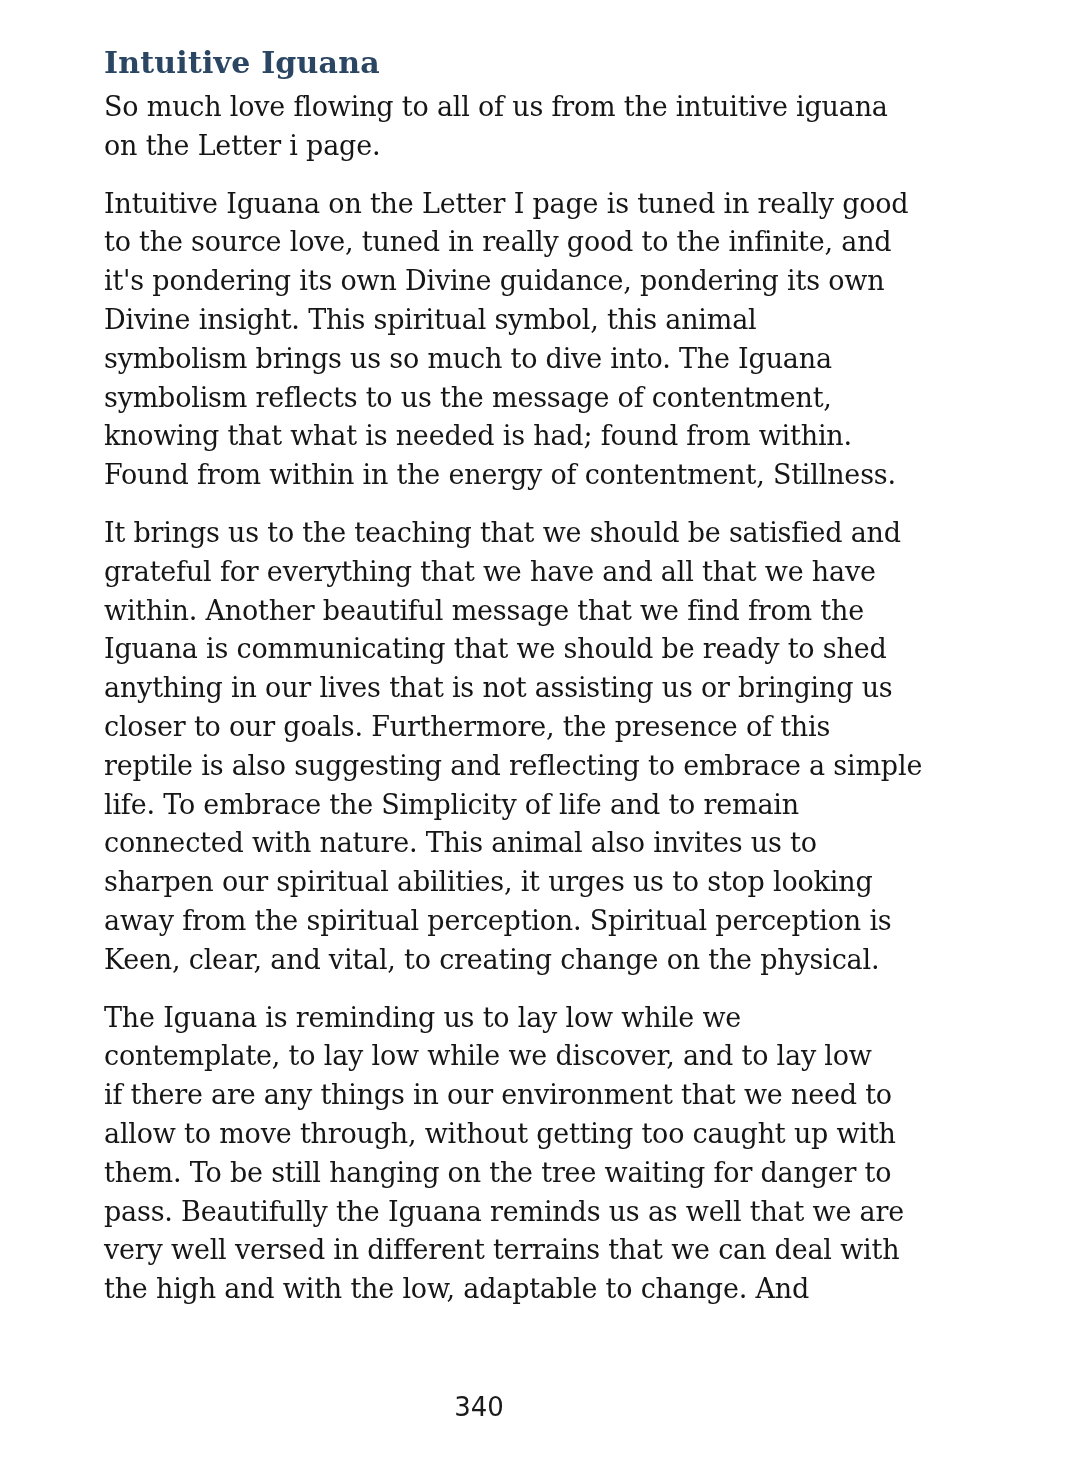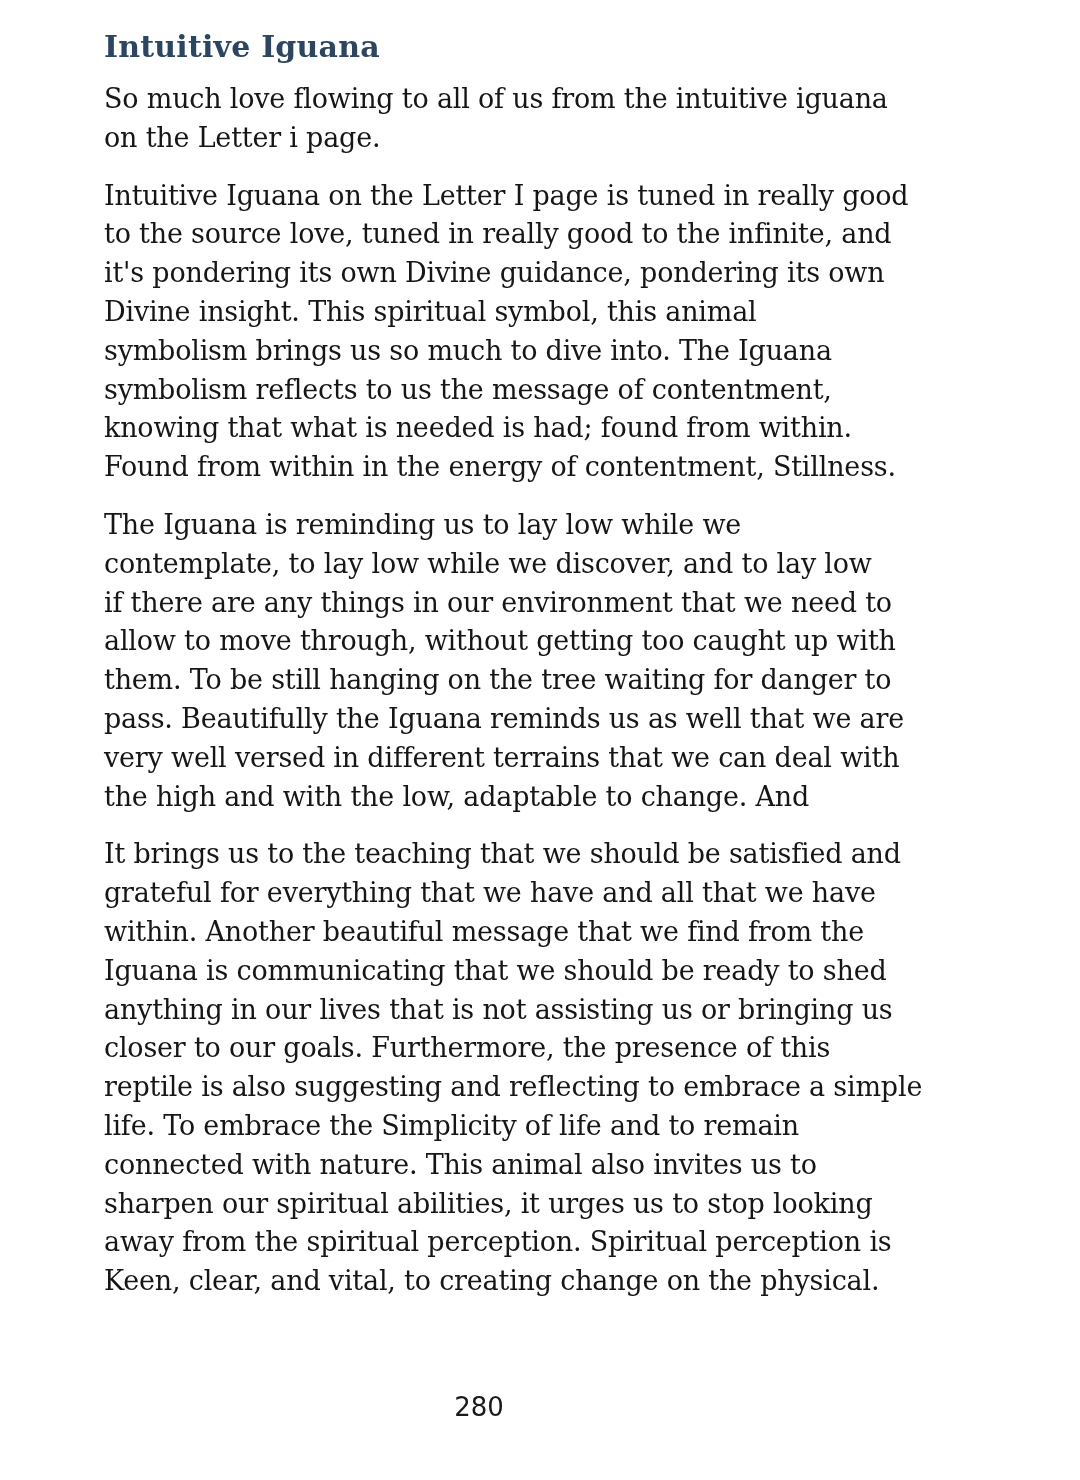--- a/index.html
+++ b/index.html
@@ -11,40 +11,40 @@
   .page {
     position: relative;
     width: 1080px;
     height: 1480px;
     background: #ffffff;
     overflow: hidden;
   }
   .content {
     position: absolute;
     left: 104px;
-    top: 28px;
+    top: 44px;
     width: 940px;
   }
   .heading {
     font-family: "DejaVu Serif", "Liberation Serif", serif;
     font-weight: bold;
     font-size: 30px;
     line-height: 38px;
     color: #2b4663;
     letter-spacing: 0.2px;
   }
   .para {
     font-size: 27px;
     line-height: 38.8px;
     color: #161616;
     white-space: pre-line;
     letter-spacing: -0.2px;
   }
   .para + .para { margin-top: 19px; }
-  .heading + .para { margin-top: 14px; }
+  .heading + .para { margin-top: 6px; }
   .page-number {
     position: absolute;
     left: 104px;
     top: 1392px;
     width: 750px;
     text-align: center;
     font-family: "DejaVu Sans", "Liberation Sans", sans-serif;
     font-size: 26px;
     color: #1a1a1a;
   }
@@ -58,35 +58,35 @@
     <p class="para">So much love flowing to all of us from the intuitive iguana
 on the Letter i page.</p>
     <p class="para">Intuitive Iguana on the Letter I page is tuned in really good
 to the source love, tuned in really good to the infinite, and
 it's pondering its own Divine guidance, pondering its own
 Divine insight. This spiritual symbol, this animal
 symbolism brings us so much to dive into. The Iguana
 symbolism reflects to us the message of contentment,
 knowing that what is needed is had; found from within.
 Found from within in the energy of contentment, Stillness.</p>
-    <p class="para">The Iguana is reminding us to lay low while we
-contemplate, to lay low while we discover, and to lay low
-if there are any things in our environment that we need to
-allow to move through, without getting too caught up with
-them. To be still hanging on the tree waiting for danger to
-pass. Beautifully the Iguana reminds us as well that we are
-very well versed in different terrains that we can deal with
-the high and with the low, adaptable to change. And</p>
     <p class="para">It brings us to the teaching that we should be satisfied and
 grateful for everything that we have and all that we have
 within. Another beautiful message that we find from the
 Iguana is communicating that we should be ready to shed
 anything in our lives that is not assisting us or bringing us
 closer to our goals. Furthermore, the presence of this
 reptile is also suggesting and reflecting to embrace a simple
 life. To embrace the Simplicity of life and to remain
 connected with nature. This animal also invites us to
 sharpen our spiritual abilities, it urges us to stop looking
 away from the spiritual perception. Spiritual perception is
 Keen, clear, and vital, to creating change on the physical.</p>
+    <p class="para">The Iguana is reminding us to lay low while we
+contemplate, to lay low while we discover, and to lay low
+if there are any things in our environment that we need to
+allow to move through, without getting too caught up with
+them. To be still hanging on the tree waiting for danger to
+pass. Beautifully the Iguana reminds us as well that we are
+very well versed in different terrains that we can deal with
+the high and with the low, adaptable to change. And</p>
   </div>
-  <div class="page-number">280</div>
+  <div class="page-number">340</div>
 </div>
 
 </body></html>

